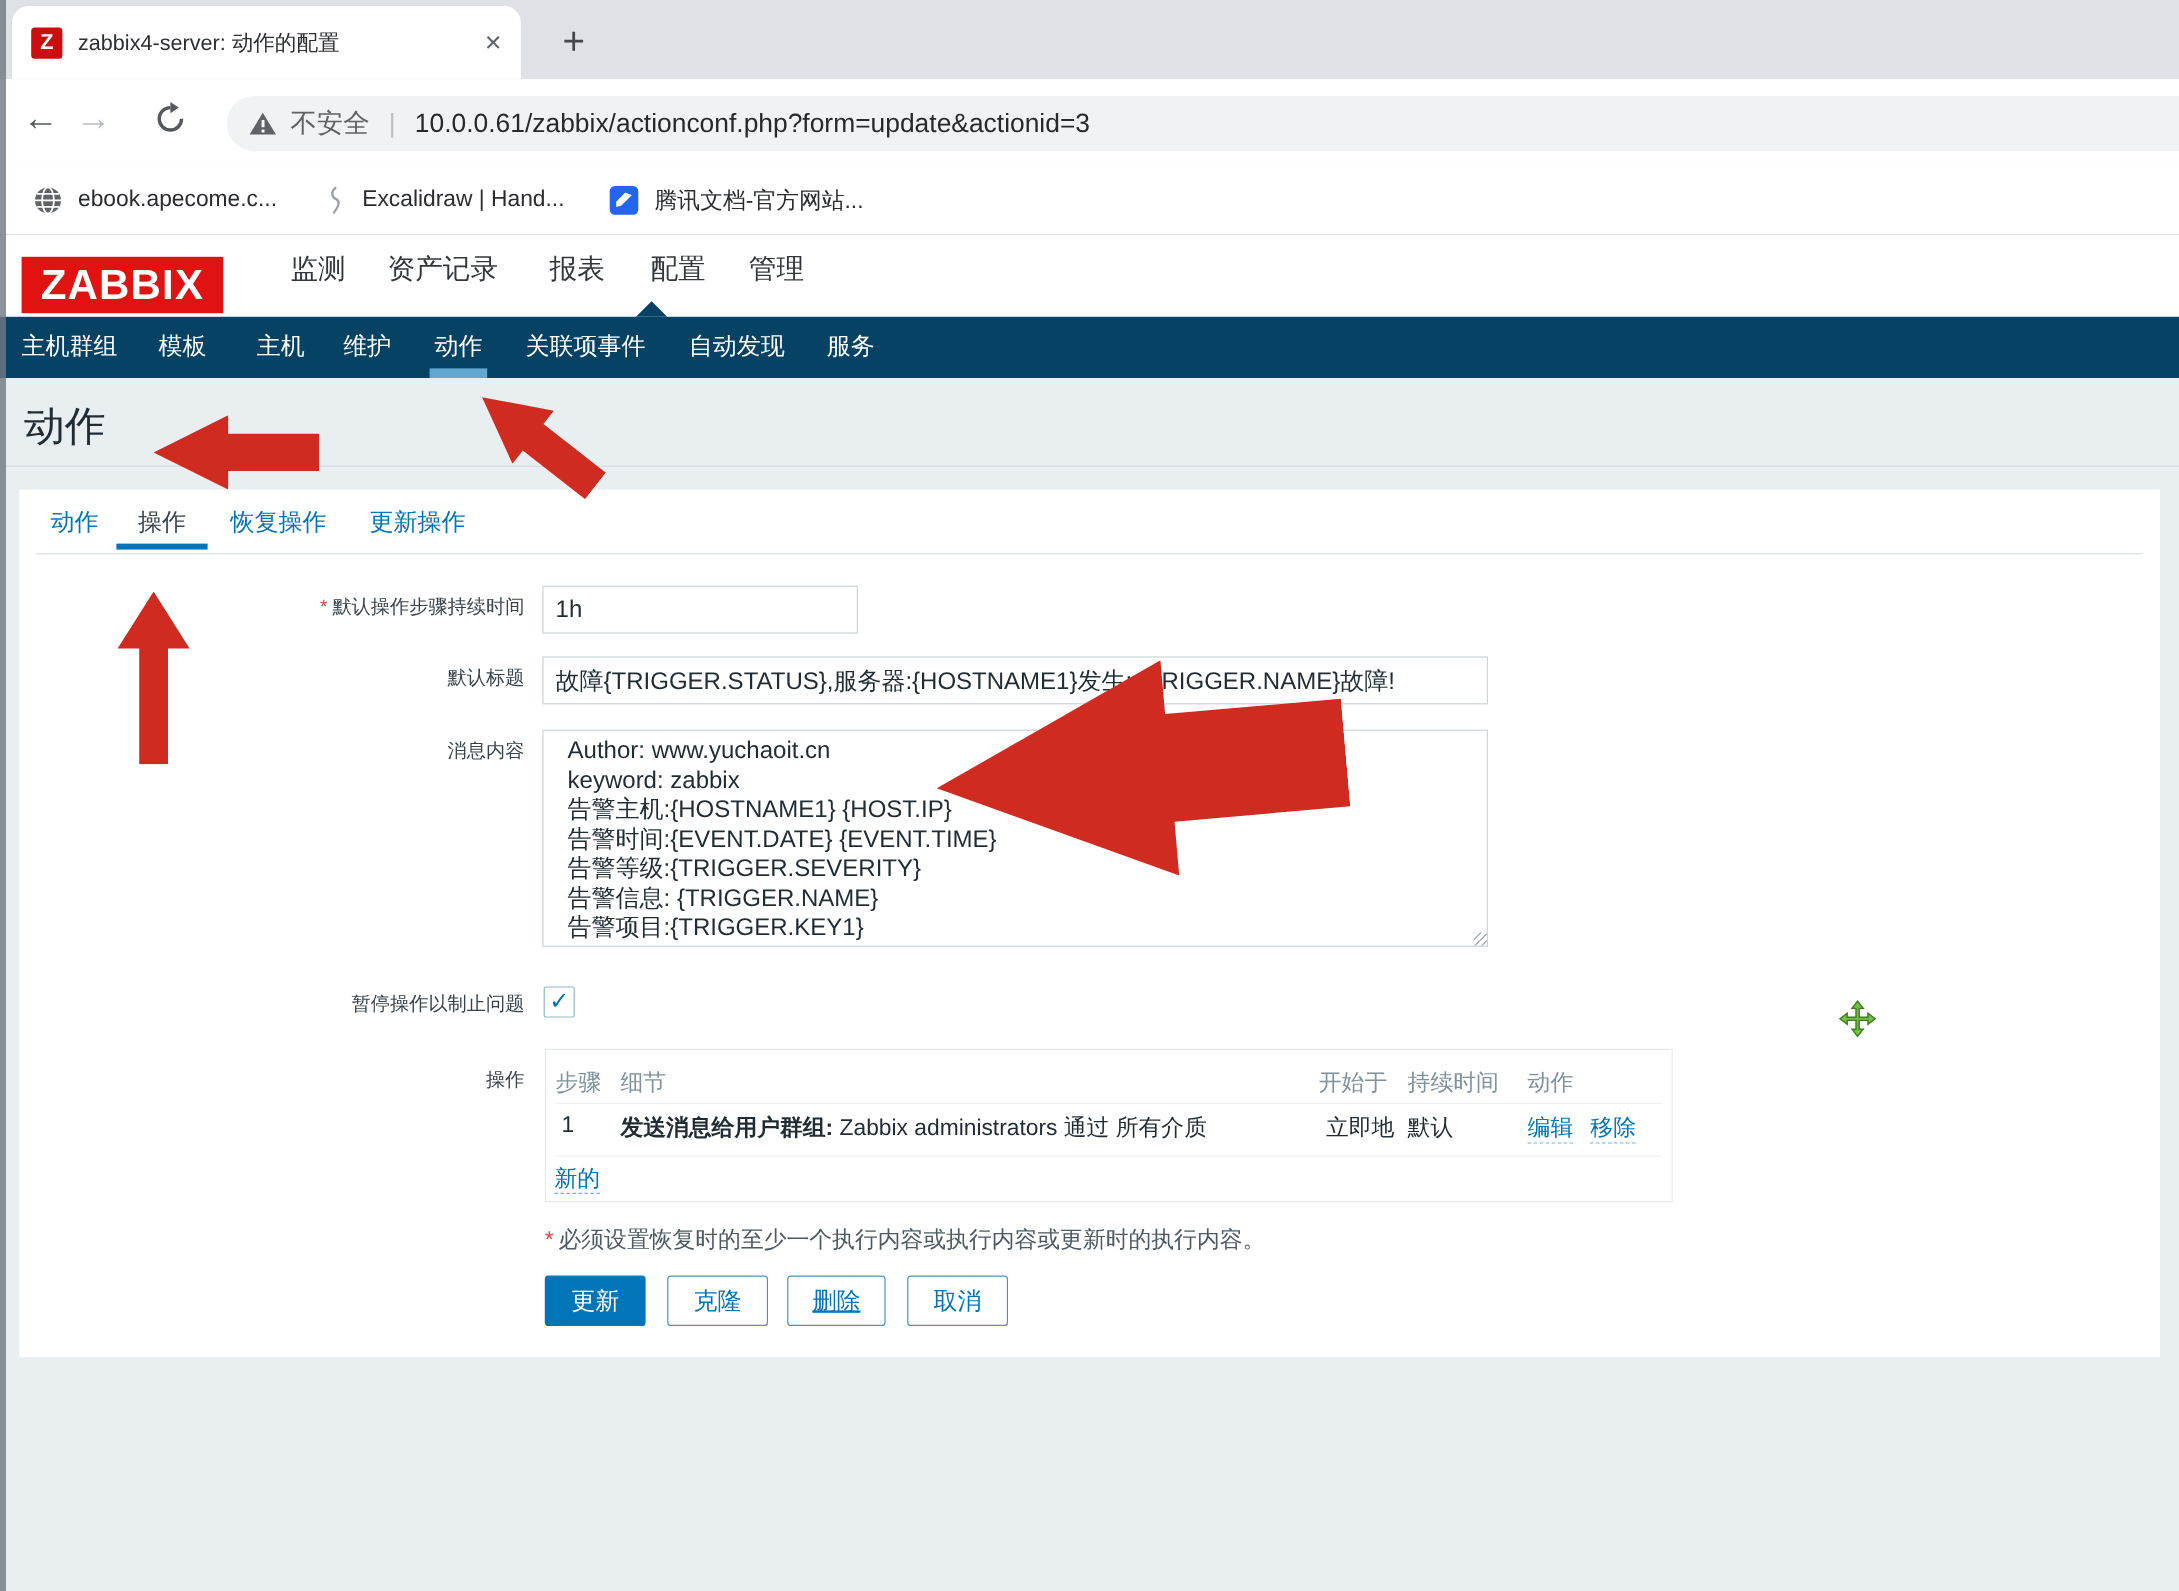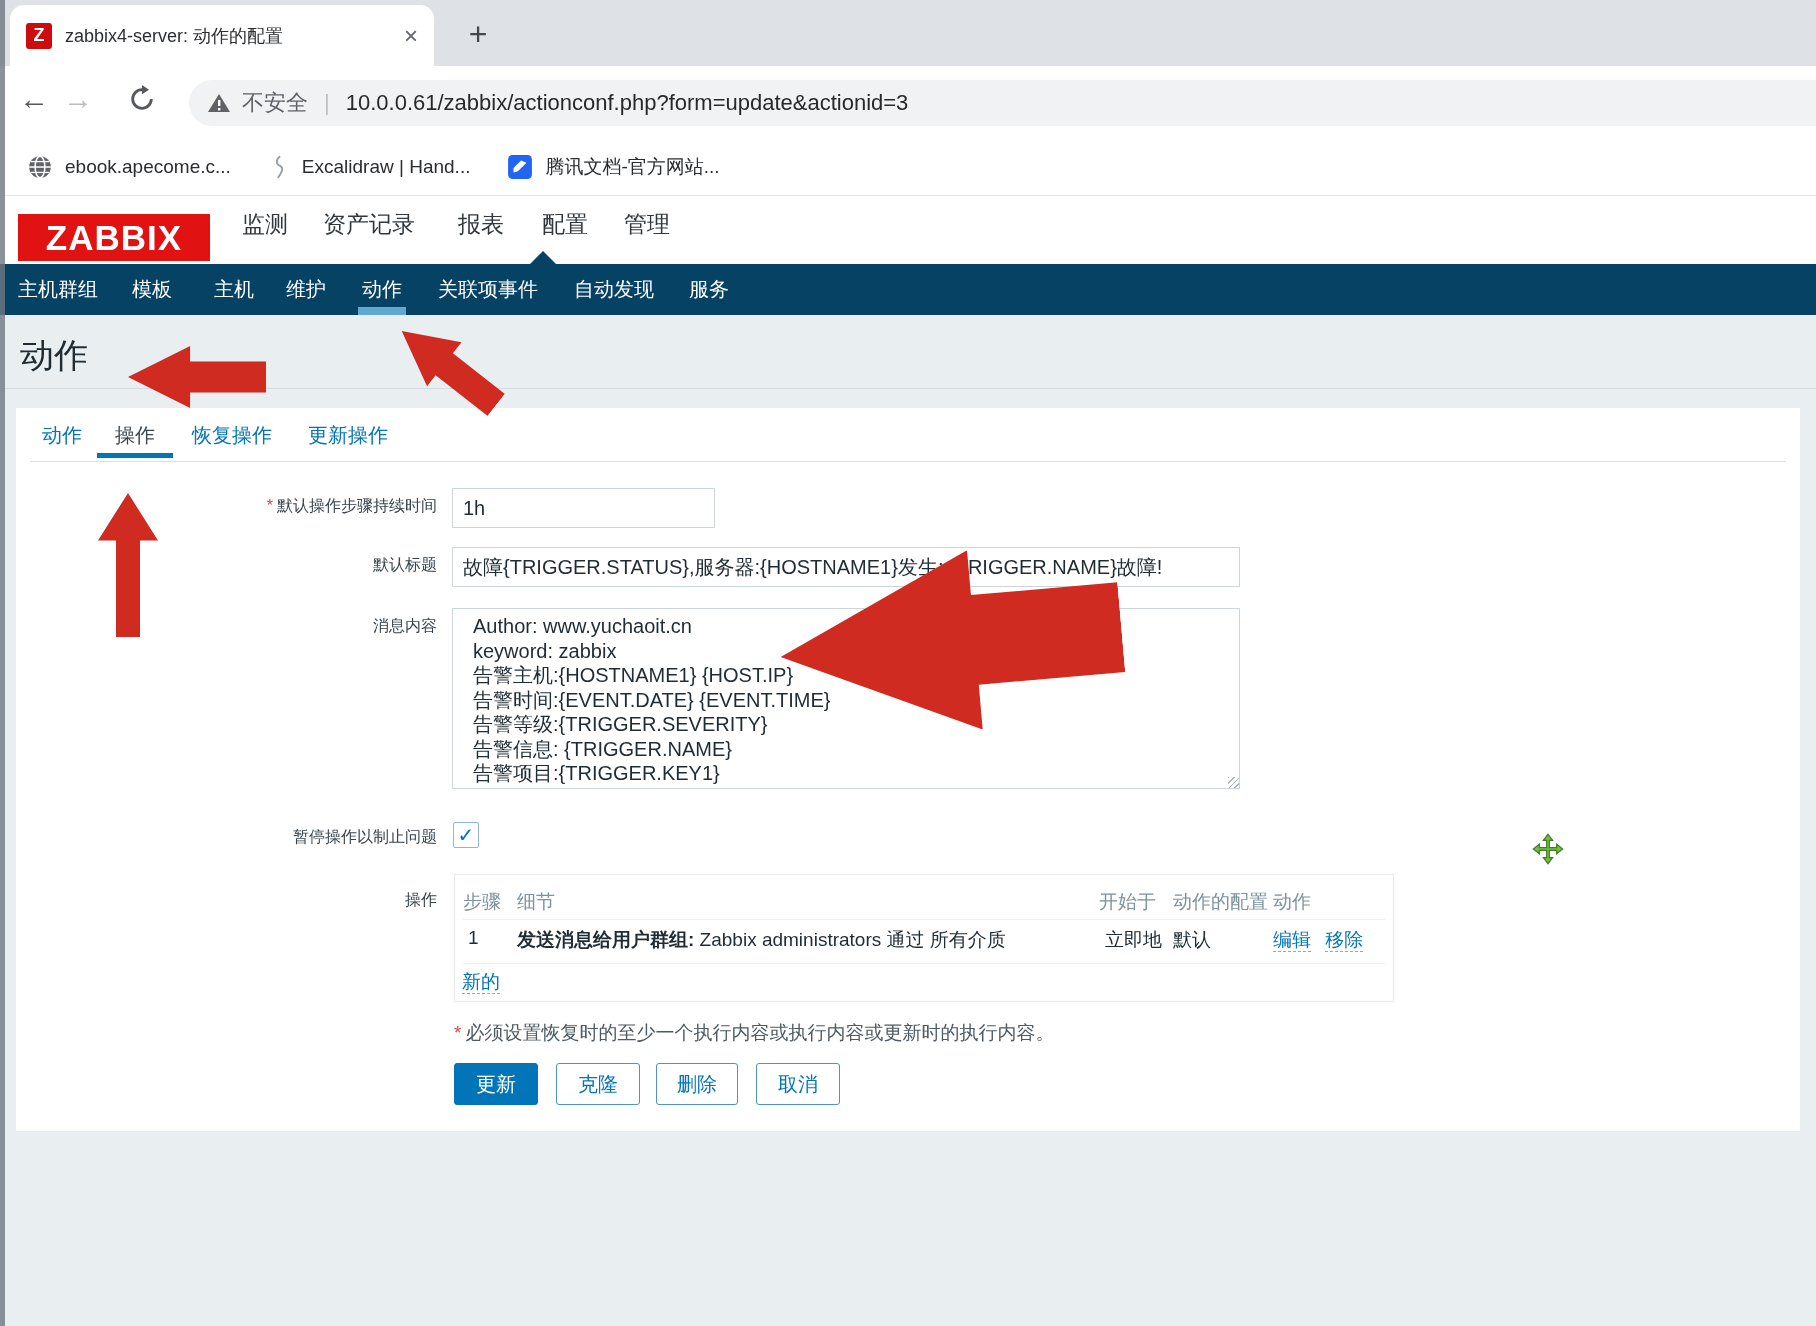--- a/index.html
+++ b/index.html
@@ -29,21 +29,21 @@
   .omni-notsecure { font-size:22px; color:#5f6368; }
   .omni-sep { font-size:22px; color:#bcc0c4; margin:0 16px; }
   .omni-url { font-size:22px; color:#27292c; white-space:nowrap; }
   .bookmarks { position:absolute; left:0; top:139px; width:100%; height:57px; background:#ffffff;
                border-bottom:1px solid #e2e4e7; display:flex; align-items:center; padding-left:27px; }
   .bm { display:flex; align-items:center; margin-right:37px; }
   .bm-label { font-size:19px; color:#2a2c2f; margin-left:12px; white-space:nowrap; }
 
   
   .zbx-header { position:absolute; left:0; top:196px; width:100%; height:68px; background:#ffffff; }
-  .zbx-logo { position:absolute; left:18px; top:18px; width:192px; height:47px; background:#e11212;
+  .zbx-logo { position:absolute; left:18px; top:18px; width:168px; height:47px; background:#e11212;
               color:#fff; font-size:35px; font-weight:bold; letter-spacing:1px;
               display:flex; align-items:center; justify-content:center; }
   .main-nav-item { position:absolute; top:15px; font-size:23px; color:#32373b; line-height:26px;margin-left:24px; }
 
   .zbx-subnav { position:absolute; left:0; top:264px; width:100%; height:51px; background:#064264; }
   .subnav-item { position:absolute; top:0; height:51px; line-height:51px; color:#ffffff; font-size:20px; }
   .subnav-caret { position:absolute; left:530px; top:-13px; width:0; height:0;
                   border-left:13px solid transparent; border-right:13px solid transparent;
                   border-bottom:13px solid #064264; }
   .subnav-underline { position:absolute; left:358px; bottom:0; width:48px; height:8px; background:#61a7cf; }
@@ -81,21 +81,21 @@
   .op-new { position:absolute; left:7px; top:94px; font-size:19px; }
 
   .footnote { position:absolute; left:438px; top:612px; font-size:19px; color:#4c5a62; }
   .btn { position:absolute; top:655px; height:42px; border-radius:3px; font-size:20px;
          display:flex; align-items:center; justify-content:center;
          font-family:"Liberation Sans","DejaVu Sans",sans-serif; }
   .btn.primary { background:#0275b8; color:#ffffff; border:1px solid #0275b8; }
   .btn.secondary { background:#ffffff; color:#0275b8; border:1px solid #4d94c2; }
   .btn-update { left:438px; width:84px; }
   .btn-clone  { left:540px; width:84px; }
-  .btn-delete { left:640px; width:82px; }
+  .btn-delete { left:640px; width:82px;text-decoration:underline; }
   .btn-cancel { left:740px; width:84px; }
 
   
   .arrow { position:absolute; background:#cf2b20; z-index:30; }
   .arrow-a { clip-path:polygon(0% 50%, 45% 0%, 45% 25%, 100% 25%, 100% 75%, 45% 75%, 45% 100%); }
   .arrow-b { clip-path:polygon(0% 50%, 33% 0%, 33% 30%, 100% 30%, 100% 70%, 33% 70%, 33% 100%); }
   .arrow-big { clip-path:polygon(0% 50%, 57% 0%, 57% 25%, 100% 25%, 100% 75%, 57% 75%, 57% 100%); }
   #arrow-title { left:128px; top:346px; width:138px; height:62px; }
   #arrow-subnav { left:389px; top:340px; width:120px; height:56px; transform:rotate(38deg); }
   #arrow-tab { left:56px; top:535px; width:144px; height:60px; transform:rotate(90deg); }
@@ -218,21 +218,21 @@
     <div class="resize-grip"></div>
 
     <div class="lbl" style="top:419px">暂停操作以制止问题</div>
     <div class="chkbox">✓</div>
 
     <div class="lbl" style="top:482px">操作</div>
     <div class="op-table">
       <div class="op-th" style="left:8px">步骤</div>
       <div class="op-th" style="left:62px">细节</div>
       <div class="op-th" style="left:644px">开始于</div>
-      <div class="op-th" style="left:718px">动作的配置</div>
+      <div class="op-th" style="left:718px">持续时间</div>
       <div class="op-th" style="left:818px">动作</div>
       <div class="op-line1"></div>
 
       <div class="op-td" style="left:13px">1</div>
       <div class="op-td" style="left:62px">
         <b>发送消息给用户群组:</b><span> Zabbix administrators 通过 所有介质</span>
       </div>
       <div class="op-td" style="left:650px">立即地</div>
       <div class="op-td" style="left:718px">默认</div>
       <div class="op-td" style="left:818px">

